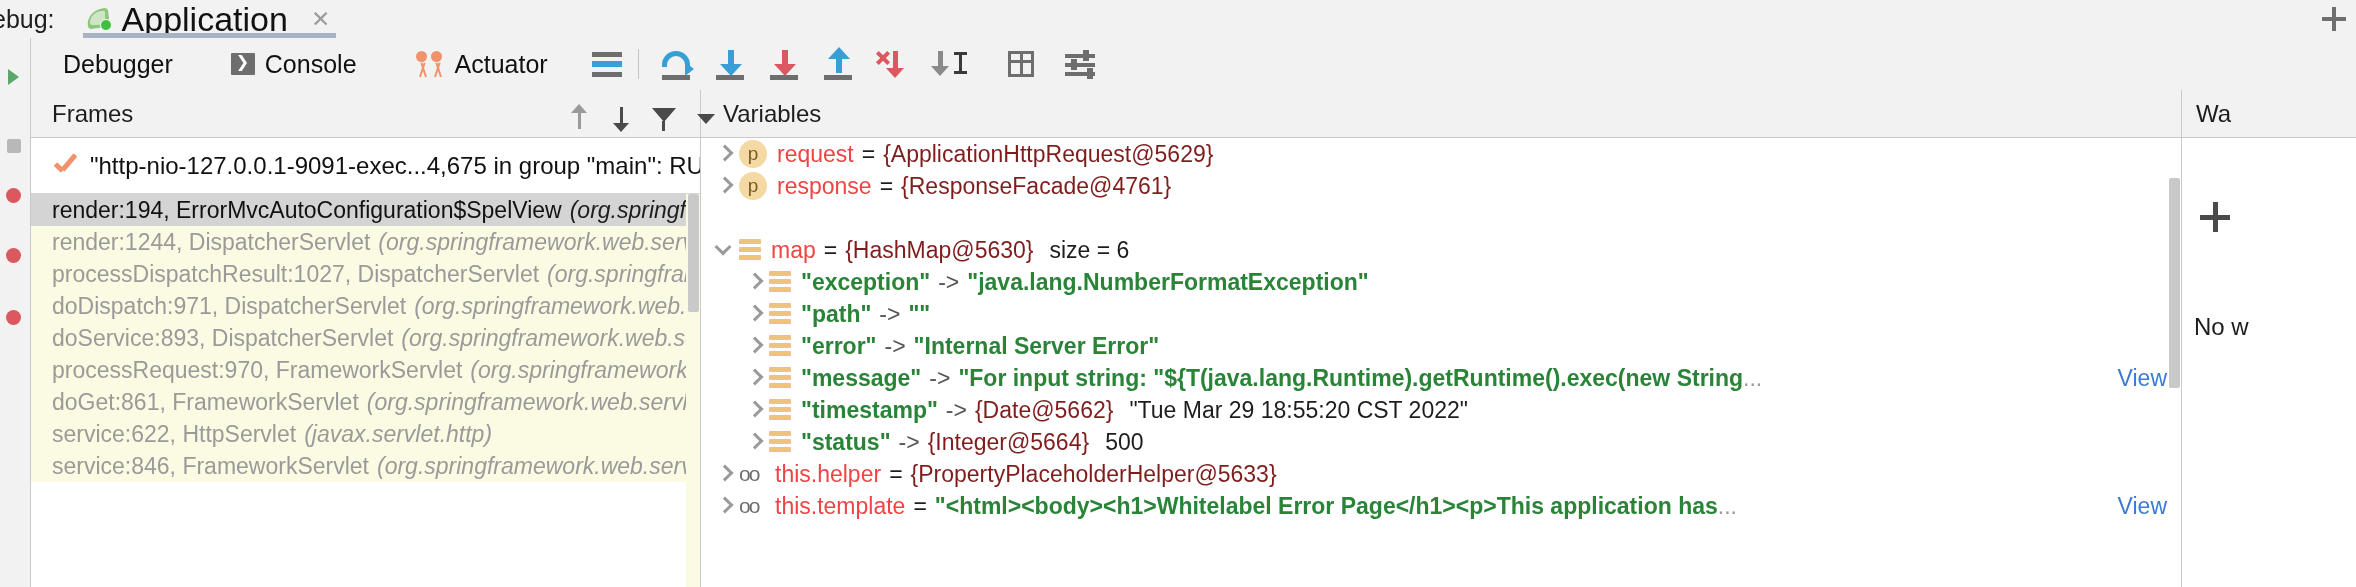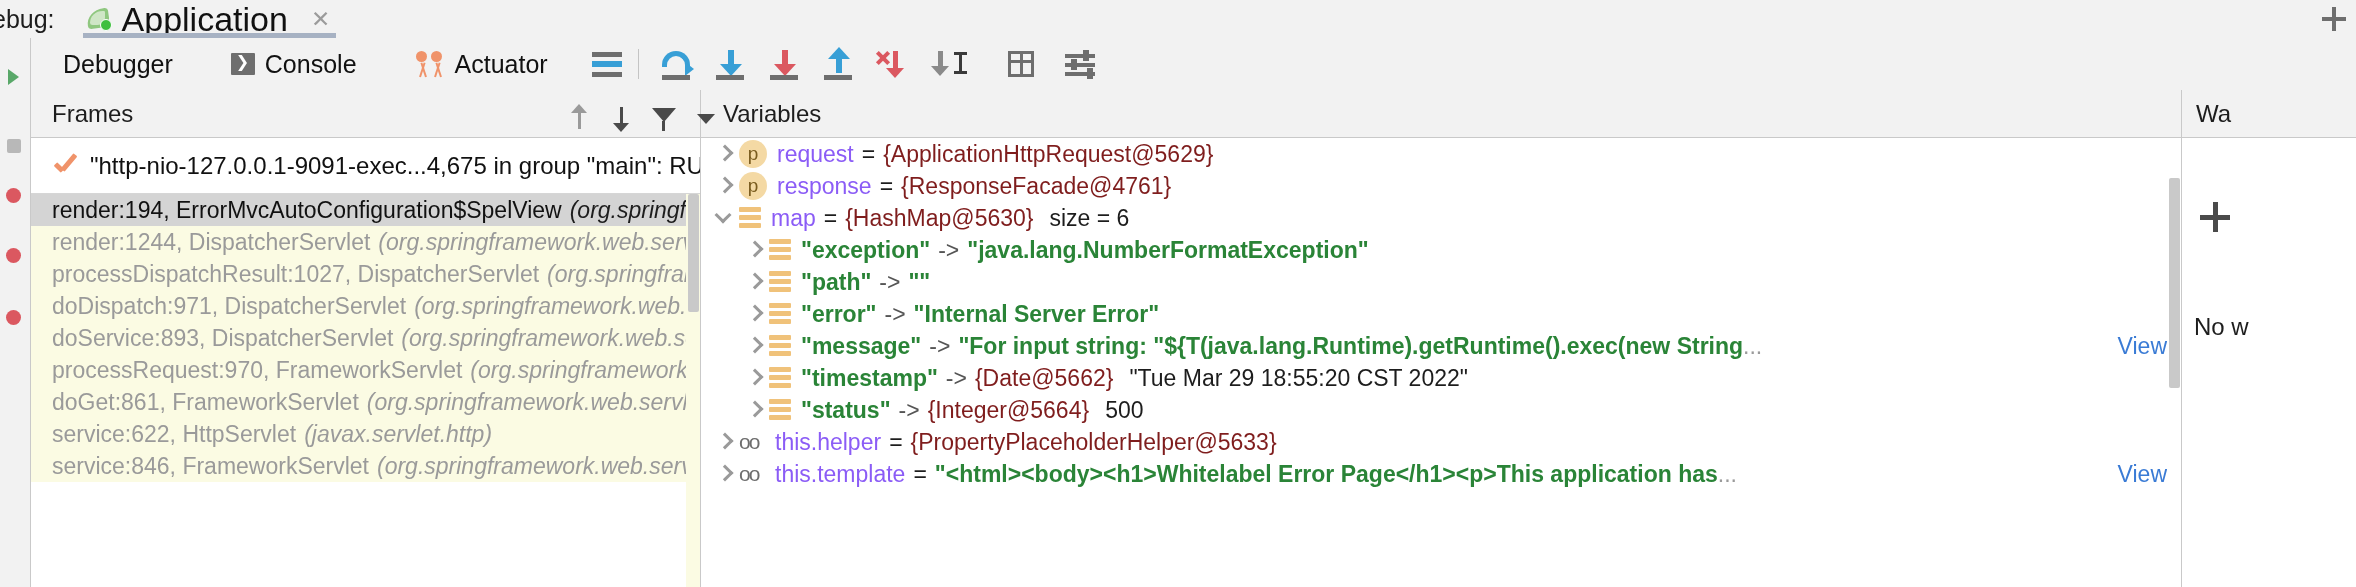--- a/index.html
+++ b/index.html
@@ -295,21 +295,21 @@
   }
   .mapico{
     width:22px;height:26px;flex:0 0 auto;margin-right:10px;position:relative;
   }
   .mapico b{
     position:absolute;left:0;width:22px;height:5px;background:#f0c27a;border-radius:1px;
   }
   .mapico b:nth-child(1){top:2px;}
   .mapico b:nth-child(2){top:10px;}
   .mapico b:nth-child(3){top:18px;}
-  .vname{color:#8b5cf6;}
+  .vname{color:#ef4444;}
   .vname.str{color:#2a8437;font-weight:bold;}
   .veq{color:#1d1d1d;margin:0 8px;}
   .varrow{color:#555;margin:0 8px;}
   .vval{color:#7f1d1d;}
   .vval.strv{color:#2a8437;font-weight:bold;}
   .vsize{color:#1d1d1d;margin-left:16px;}
   .viewlink{
     position:absolute;right:14px;color:#3a7bd5;font-size:23px;
   }
   .ell{color:#9a9a9a;}
@@ -509,21 +509,21 @@
             <span class="veq">=</span>
             <span class="vval">{ApplicationHttpRequest@5629}</span>
           </div>
           <div class="vrow" style="padding-left: 10px;">
             <span class="twisty closed"></span>
             <span class="pbadge">p</span>
             <span class="vname">response</span>
             <span class="veq">=</span>
             <span class="vval">{ResponseFacade@4761}</span>
           </div>
-          <div class="vrow" style="padding-left: 10px;">
+          <div class="vrow" style="padding-left: 10px; margin-top: 32px;">
             <span class="twisty open"></span>
             <span class="mapico">
               <b></b>
               <b></b>
               <b></b>
             </span>
             <span class="vname">map</span>
             <span class="veq">=</span>
             <span class="vval">{HashMap@5630}</span>
             <span class="vsize">size = 6</span>

